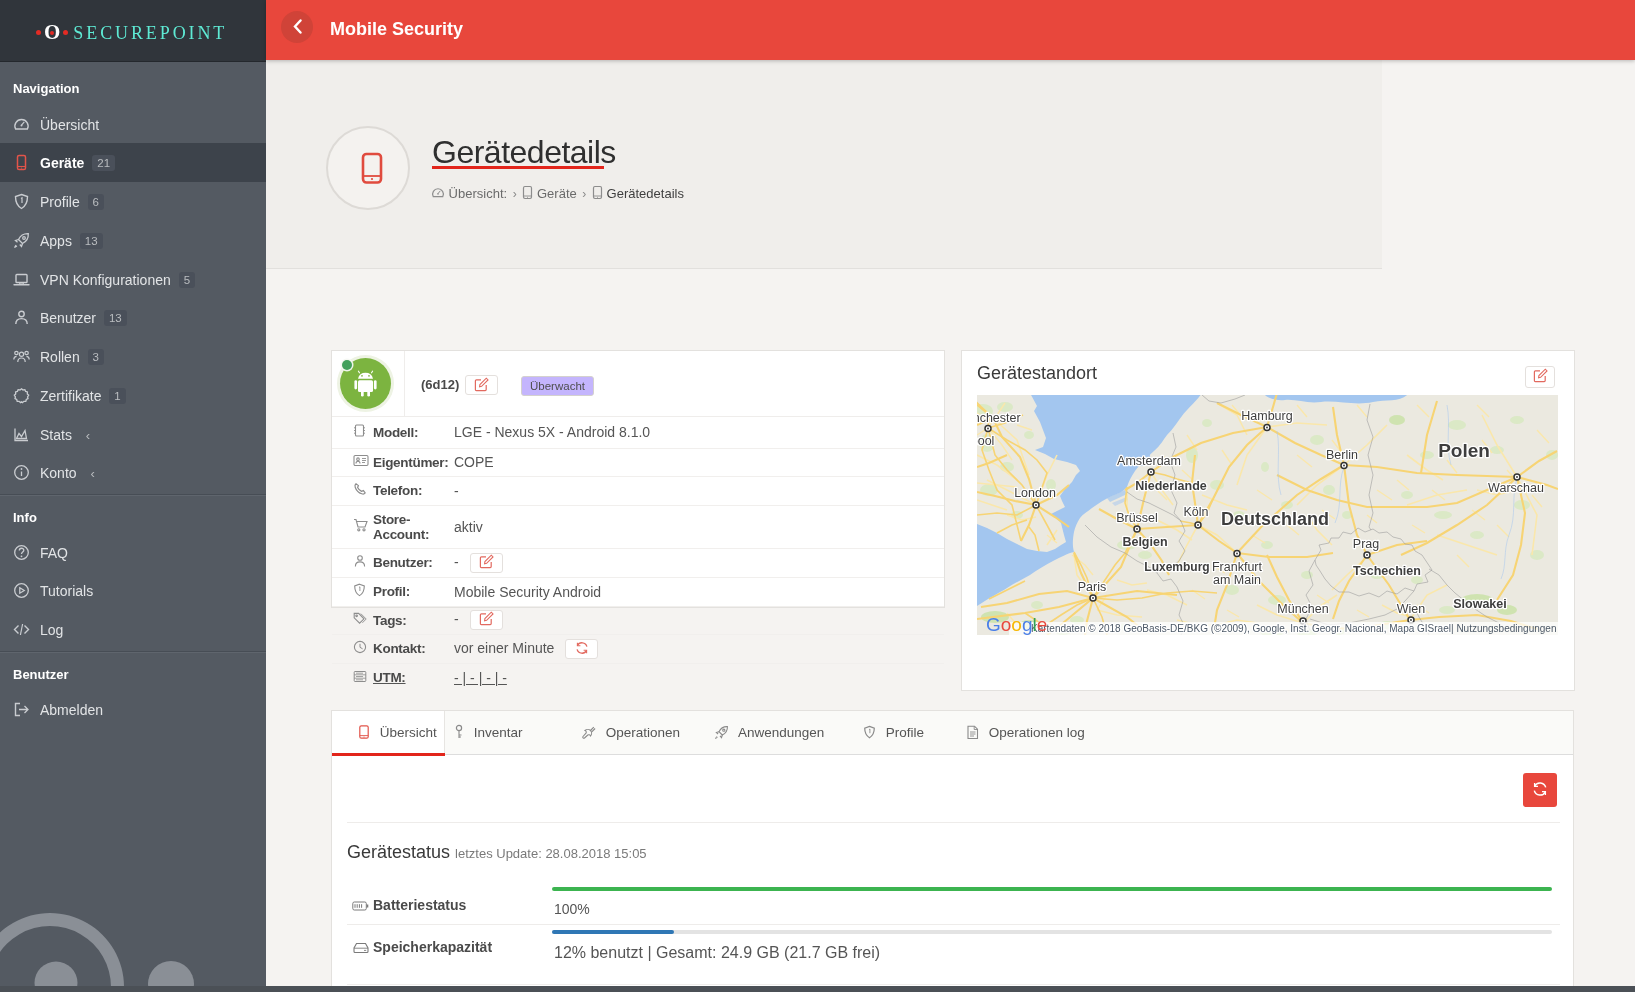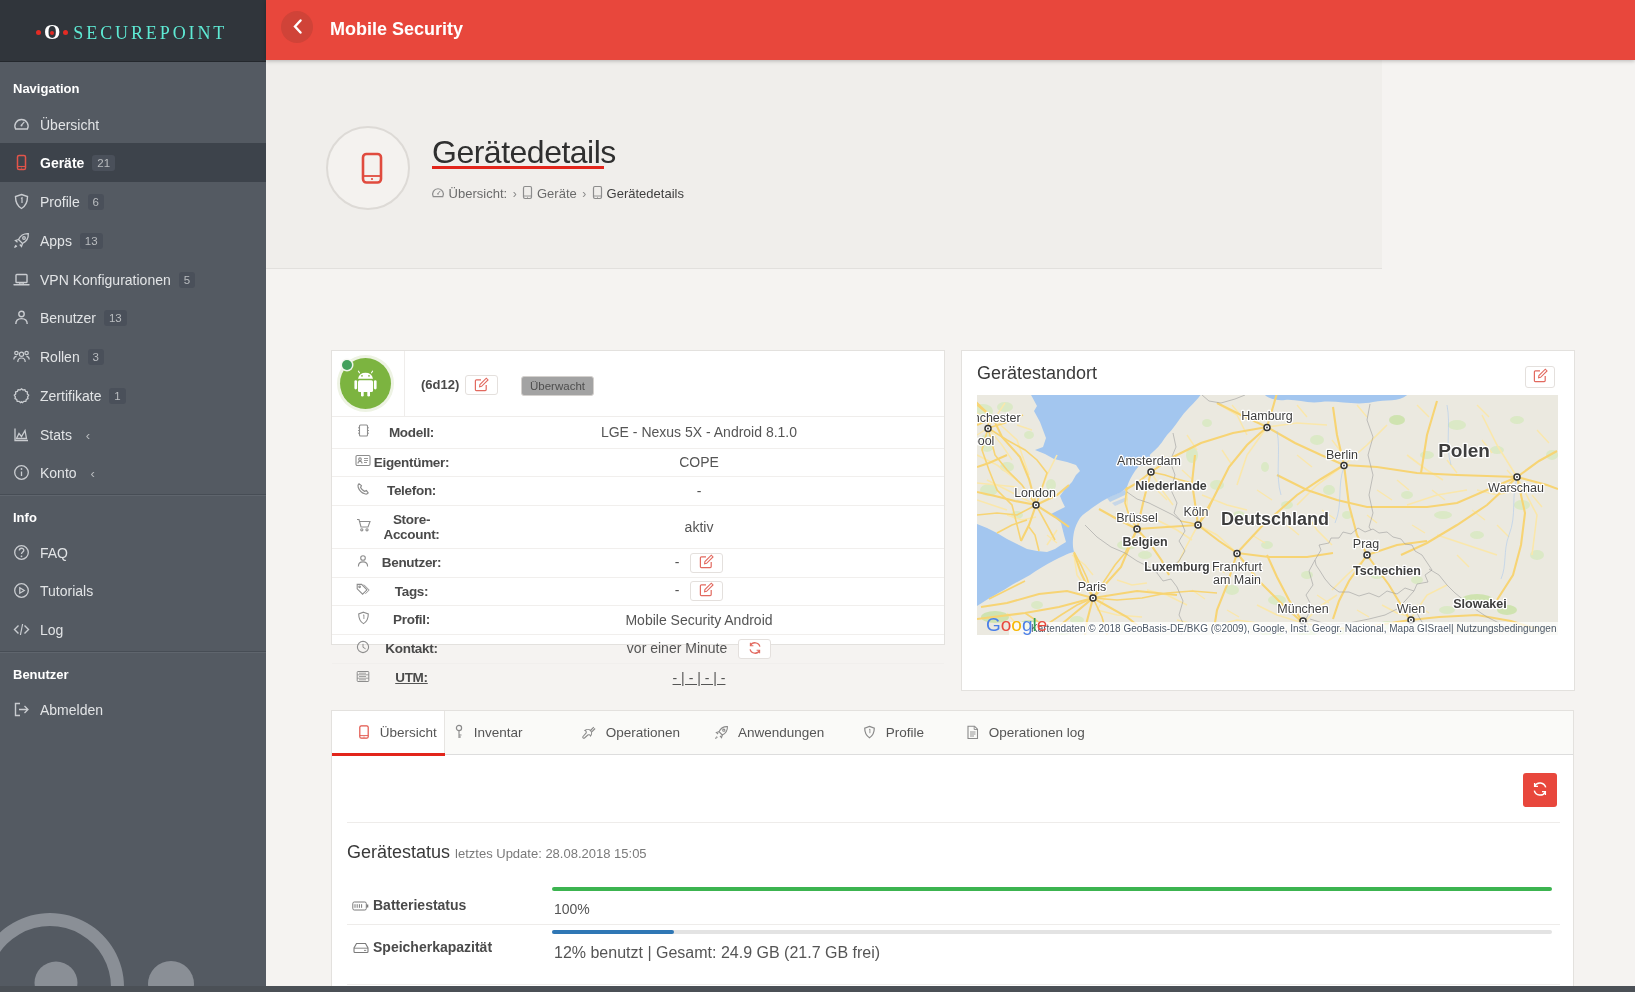--- a/index.html
+++ b/index.html
@@ -58,33 +58,33 @@
 #titleline { position:absolute; left:166px; top:106px; width:172px; height:3px;
   background:#e2251b; }
 #crumbs { position:absolute; left:165px; top:125px; font-size:13px;
   color:#6b6b6b; }
 #crumbs .dark { color:#3f3f3f; }
 #crumbs .sep { color:#8a8a8a; padding:0 2px; font-size:12px; }
 #crumbs svg { vertical-align:-2px; }
 
 
 .card { position:absolute; background:#fff; border:1px solid #e3e1de; }
-#card-info { left:331px; top:350px; width:614px; height:295px;text-align:center; }
+#card-info { left:331px; top:350px; width:614px; height:258px; }
 #card-map  { left:961px; top:350px; width:614px; height:341px; }
 
 
 #ihead { position:absolute; left:0; top:0; width:612px; height:66px;
   border-bottom:1px solid #efedeb; }
 #ihead .vdiv { position:absolute; left:72px; top:0; width:1px; height:66px;
   background:#efedeb; }
 #avatar2 { position:absolute; left:8px; top:7px; width:51px; height:51px;
   border-radius:50%; background:#7cb440; box-shadow:0 0 0 3px #eef3e4; }
 #avatar2 .presence { position:absolute; left:2px; top:2px; width:10px; height:10px;
   border-radius:50%; background:#43a05c; box-shadow:0 0 0 1.5px rgba(246,248,242,0.95); }
-.tag-btn { display:inline-block; background:#a3a3a3; border:1px solid #d4d1ce;
+.tag-btn { display:inline-block; background:#c4b5fd; border:1px solid #d4d1ce;
   border-radius:3px; color:#4e4e4e; font-size:11.5px; padding:3px 8px; }
 table.info { position:absolute; left:0; top:66px; width:612px; table-layout:fixed;
   border-collapse:collapse; font-size:14px; color:#555; }
 table.info td { border-top:1px solid #f1efed; padding:0; vertical-align:middle; }
 table.info tr:first-child td { border-top:none; }
 table.info td.ic { width:41px; padding-left:21px; color:#999; }
 table.info td.lb { width:81px; font-weight:bold; color:#4a4a4a; padding-right:4px;
   font-size:13.5px; letter-spacing:-0.3px; }
 table.info td.vl { padding-left:0px; }
 .rowbtn { display:inline-block; width:33px; height:20px; background:#fff;
@@ -400,45 +400,45 @@
                 </g>
               </svg></td>
             <td class="lb">Benutzer:</td>
             <td class="vl">- <span class="rowbtn"><svg width="15" height="15" viewBox="0 0 15 15">
                   <g fill="none" stroke="#e2695f" stroke-width="1.2">
                     <path d="M12.2 8 L12.2 12.6 C12.2 13.2 11.8 13.6 11.2 13.6 L2.4 13.6 C1.8 13.6 1.4 13.2 1.4 12.6 L1.4 3.8 C1.4 3.2 1.8 2.8 2.4 2.8 L7 2.8"></path>
                     <path d="M5.6 9.8 L5.9 7.6 L12.3 1.2 L14 2.9 L7.6 9.3 Z" stroke-width="1.1"></path>
                   </g>
                 </svg></span></td>
           </tr>
+      <tr style="height:29px;">
+            <td class="ic"><svg width="13" height="14" viewBox="0 0 13 14">
+                <g fill="none" stroke="#8d8d8d" stroke-width="1.1">
+                  <path d="M6.5 1.2 L11.3 2.9 C11.3 7.3 10 10.5 6.5 12.6 C3 10.5 1.7 7.3 1.7 2.9 Z"></path>
+                  <path d="M6.1 4.4 L6.9 3.8 L6.9 8" stroke-width="0.9"></path>
+                </g>
+              </svg></td>
+            <td class="lb">Profil:</td>
+            <td class="vl">Mobile Security Android</td>
+          </tr>
       <tr style="height:28px;">
             <td class="ic"><svg width="15" height="13" viewBox="0 0 15 13">
                 <g fill="none" stroke="#8d8d8d" stroke-width="1.1">
                   <path d="M1.2 5.8 L1.2 1.4 L5.6 1.4 L11 6.8 L6.6 11.2 Z"></path>
                   <circle cx="3.6" cy="3.8" r="0.8"></circle>
                   <path d="M7.8 1.6 L13.2 7 L9.4 10.8" stroke-width="0.9"></path>
                 </g>
               </svg></td>
             <td class="lb">Tags:</td>
             <td class="vl">- <span class="rowbtn"><svg width="15" height="15" viewBox="0 0 15 15">
                   <g fill="none" stroke="#e2695f" stroke-width="1.2">
                     <path d="M12.2 8 L12.2 12.6 C12.2 13.2 11.8 13.6 11.2 13.6 L2.4 13.6 C1.8 13.6 1.4 13.2 1.4 12.6 L1.4 3.8 C1.4 3.2 1.8 2.8 2.4 2.8 L7 2.8"></path>
                     <path d="M5.6 9.8 L5.9 7.6 L12.3 1.2 L14 2.9 L7.6 9.3 Z" stroke-width="1.1"></path>
                   </g>
                 </svg></span></td>
-          </tr>
-      <tr style="height:29px;">
-            <td class="ic"><svg width="13" height="14" viewBox="0 0 13 14">
-                <g fill="none" stroke="#8d8d8d" stroke-width="1.1">
-                  <path d="M6.5 1.2 L11.3 2.9 C11.3 7.3 10 10.5 6.5 12.6 C3 10.5 1.7 7.3 1.7 2.9 Z"></path>
-                  <path d="M6.1 4.4 L6.9 3.8 L6.9 8" stroke-width="0.9"></path>
-                </g>
-              </svg></td>
-            <td class="lb">Profil:</td>
-            <td class="vl">Mobile Security Android</td>
           </tr>
       <tr style="height:29px;">
             <td class="ic"><svg width="14" height="14" viewBox="0 0 14 14">
                 <g fill="none" stroke="#8d8d8d" stroke-width="1.1">
                   <circle cx="7" cy="7" r="5.6"></circle>
                   <path d="M7 3.8 L7 7.3 L9.6 8.8" stroke-width="1"></path>
                 </g>
               </svg></td>
             <td class="lb">Kontakt:</td>
             <td class="vl">vor einer Minute <span class="rowbtn"><svg width="14" height="14" viewBox="0 0 14 14">

